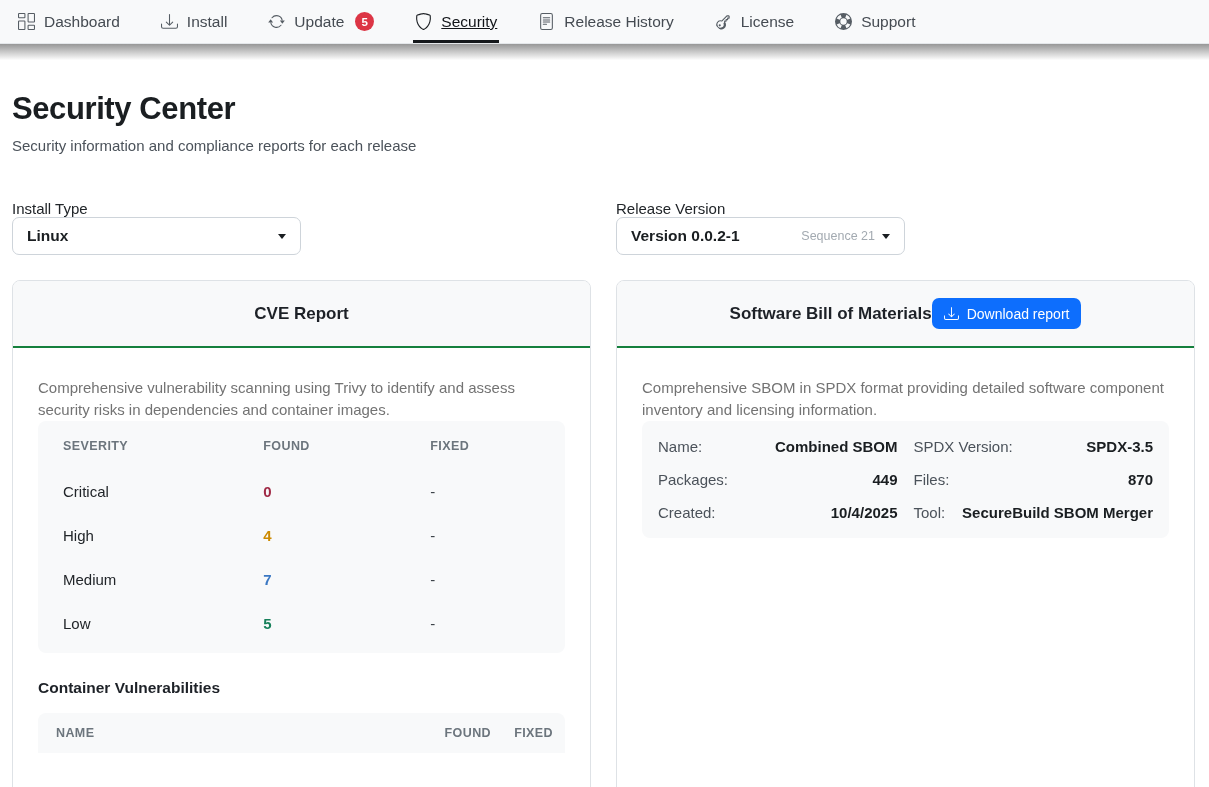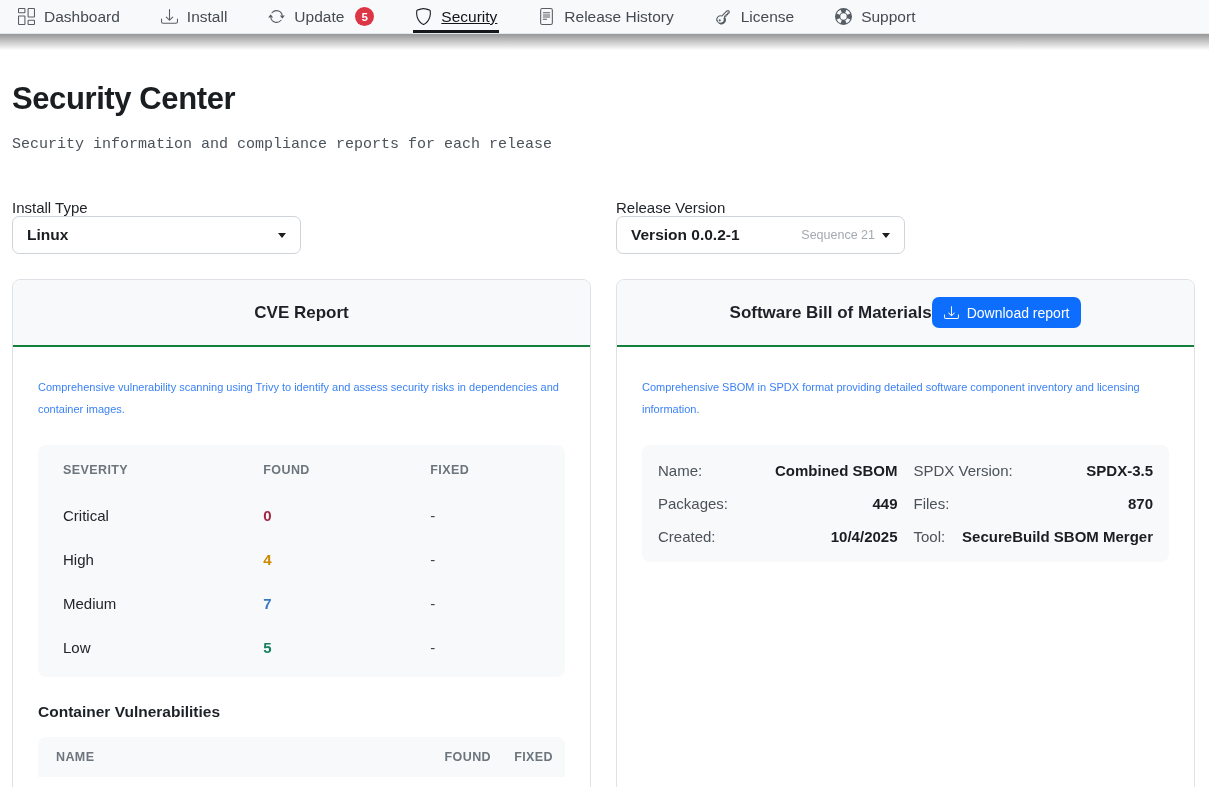--- a/index.html
+++ b/index.html
@@ -1,39 +1,39 @@
 <!DOCTYPE html>
 <html><head>
 <meta charset="utf-8">
 <style>
   * { margin:0; padding:0; box-sizing:border-box; }
   html,body { width:1209px; height:787px; overflow:hidden; background:#fff;
     font-family:"Liberation Sans", sans-serif; color:#212529; }
 
   
-  .topnav { height:34px; background:#f8f9fa; border-bottom:1px solid #e4e7ea;
+  .topnav { height:44px; background:#f8f9fa; border-bottom:1px solid #e4e7ea;
     display:flex; align-items:stretch; padding:0 18px; gap:41px; }
   .nav-item { display:flex; align-items:center; gap:9px; font-size:15.5px;
     color:#454b52; cursor:pointer; position:relative; white-space:nowrap; }
   .nav-item svg { width:17px; height:17px; flex:0 0 auto; color:#565d64; }
   .nav-item.active { color:#111418; font-weight:500;text-decoration:underline; }
   .nav-item.active svg { color:#1a1e22; }
   .nav-underline { position:absolute; left:-2px; right:-2px; bottom:0;
     height:3px; background:#15181b; }
   .nav-badge { background:#dc3545; color:#fff; width:19px; height:19px;
     border-radius:50%; font-size:11.5px; font-weight:600; display:grid;
     place-items:center; margin-left:2px; }
 
   .scroll-shadow { height:16px; background:linear-gradient(#979797,#fdfdfd); }
 
   
   .main { padding:0 14px 0 12px; }
   .page-title { margin-top:31px; font-size:31px; font-weight:700;
     letter-spacing:-0.4px; color:#1a1e21; }
-  .page-subtitle { margin-top:19px; font-size:15px; color:#4b525a;font-family:Liberation Mono, monospace; }
+  .page-subtitle { margin-top:10px; font-size:15px; color:#4b525a; }
 
   
   .filters { margin-top:46px; display:grid; grid-template-columns:1fr 1fr; gap:25px; }
   .filter-label { font-size:15px; color:#212529; }
   .select-box { width:289px; height:38px; background:#fff; border:1px solid #ced4da;
     border-radius:7px; display:flex; align-items:center; justify-content:space-between;
     padding:0 14px; cursor:pointer; }
   .select-value { font-size:15.5px; font-weight:700; color:#1a1e21; }
   .select-right { display:flex; align-items:center; gap:7px; }
   .select-hint { font-size:12.5px; color:#a3aab1; }
@@ -42,21 +42,21 @@
 
   
   .cards { margin-top:25px; display:grid; grid-template-columns:1fr 1fr; gap:25px; }
   .card { border:1px solid #dee2e6; border-radius:8px; background:#fff;
     min-height:620px; overflow:hidden; }
   .card-header { background:#f8f9fa; border-bottom:2px solid #15803d;
     padding:0 25px; height:67px; display:flex; align-items:center;
     justify-content:center; }
   .card-title { font-size:17px; font-weight:600; color:#1d2127; }
   .card-body { padding:29px 25px; }
-  .card-desc { font-size:11px; line-height:22px; color:#3b82f6; margin-bottom:25px; }
+  .card-desc { font-size:15px; line-height:22px; color:#737373; }
 
   
   .sev-table { background:#f8f9fa; border-radius:8px; padding:2px 0 8px; }
   .sev-row { display:grid; grid-template-columns:42% 35% 23%; align-items:center;
     padding:0 25px; height:44px; }
   .sev-row.head { height:46px; }
   .th { font-size:12.5px; font-weight:600; color:#6c757d; letter-spacing:0.4px; }
   .sev-name { font-size:15px; color:#212529; }
   .sev-found { font-size:15px; font-weight:700; }
   .sev-fixed { font-size:15px; color:#3e444a; }

